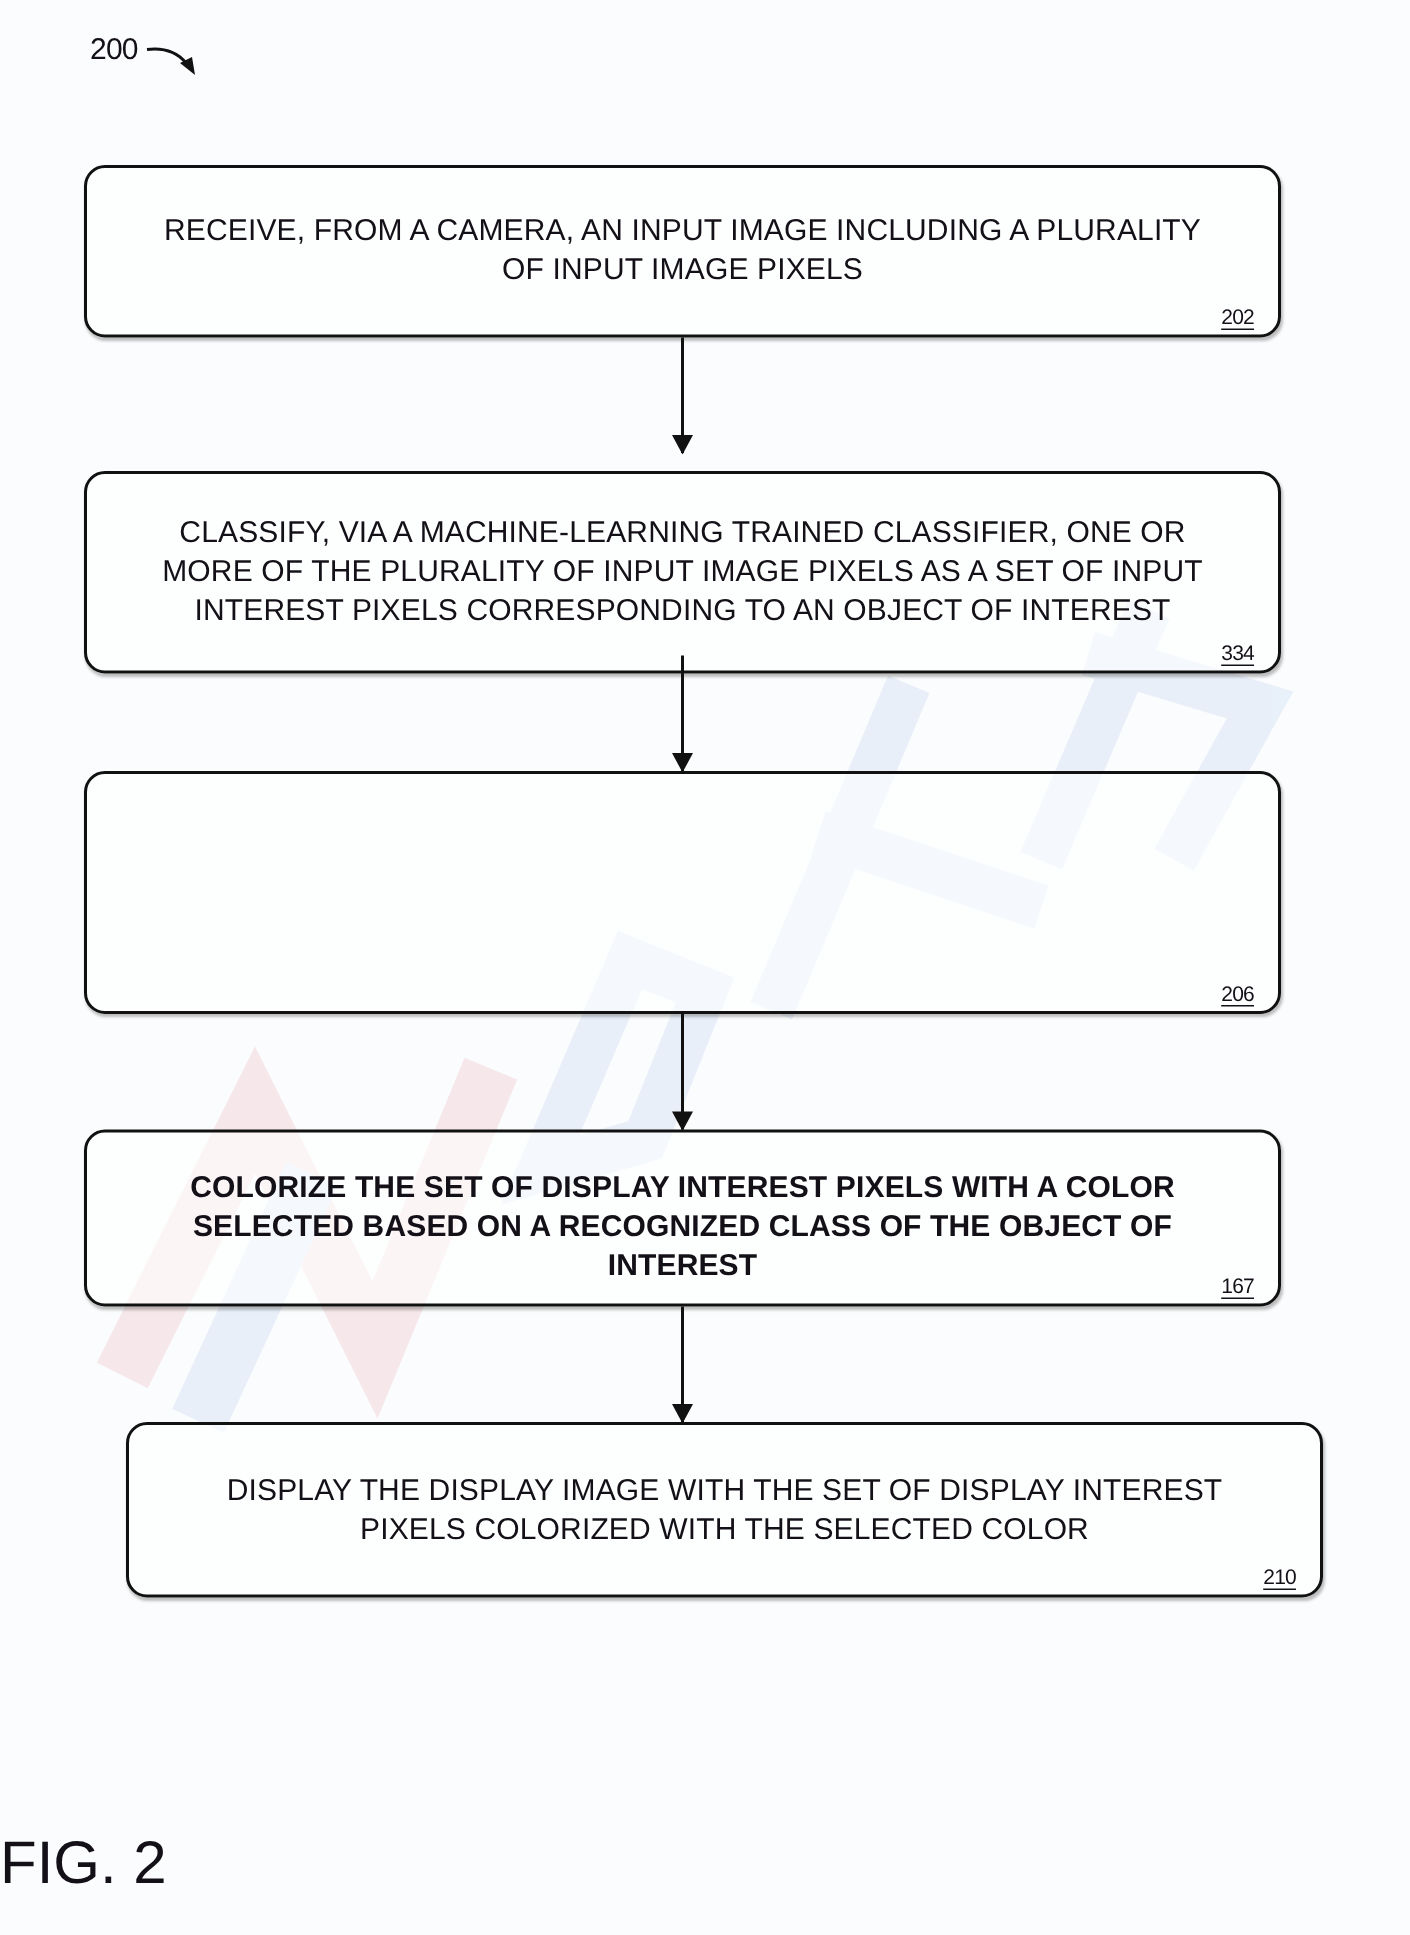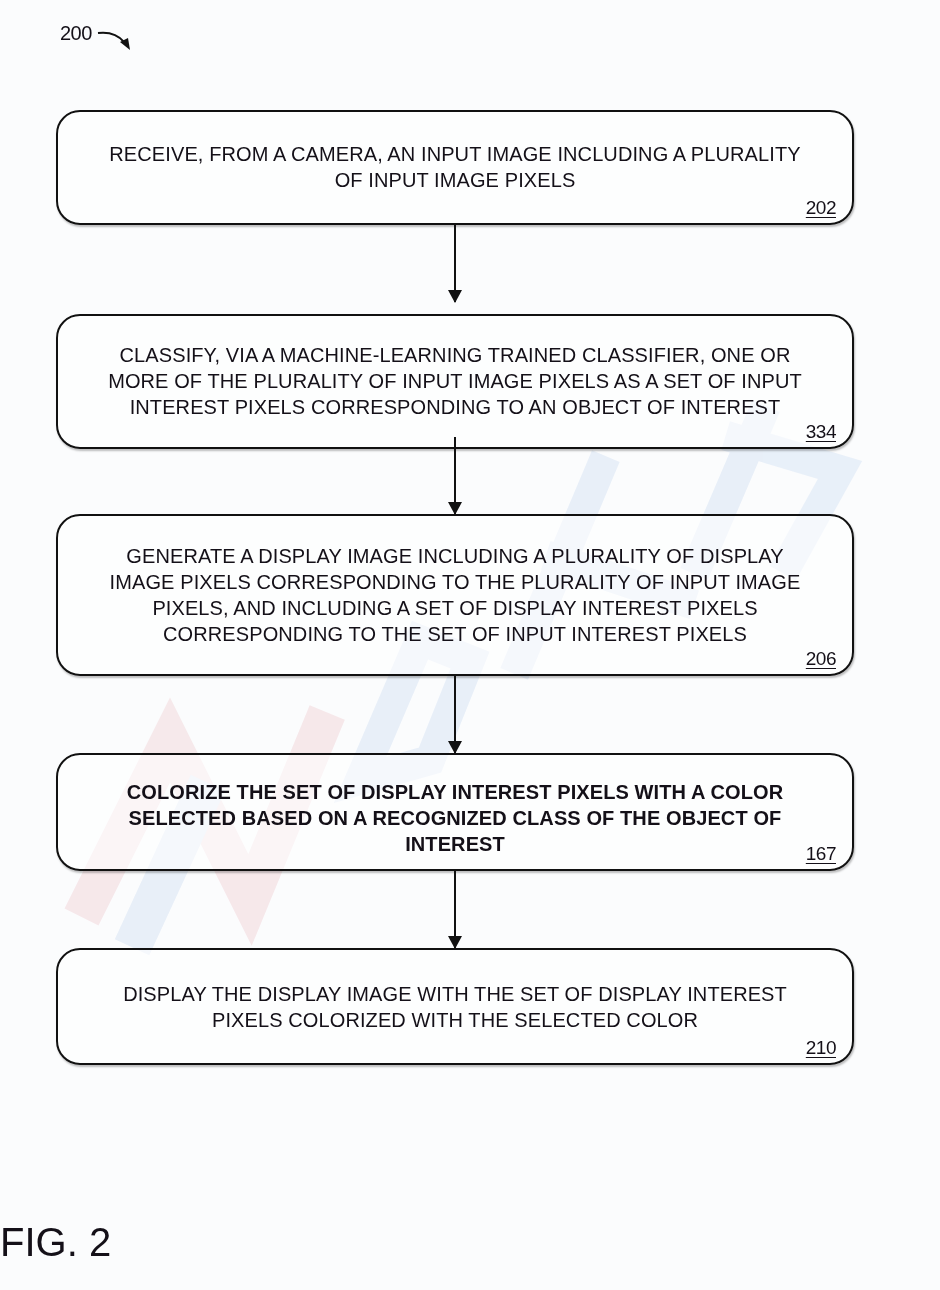--- a/index.html
+++ b/index.html
@@ -35,41 +35,41 @@
       position: absolute;
       left: 97px;
       top: 26px;
       z-index: 2;
     }
     .flow-box {
       position: absolute;
       left: 56px;
       width: 798px;
       border: 2.5px solid #111;
-      border-radius: 24px;
+      border-radius: 14px;
       box-sizing: border-box;
       background: rgba(255,255,255,0.55);
       z-index: 2;
       box-shadow: 1px 2px 2px rgba(0,0,0,0.25);
     }
     .box-text {
       position: absolute;
       left: 14px;
       right: 14px;
       text-align: center;
       font-size: 20px;
       line-height: 26px;
       letter-spacing: 0.1px;
       white-space: pre-line;
     }
     .step-num {
       position: absolute;
       right: 16px;
       bottom: 4px;
-      font-size: 19px;
+      font-size: 14px;
       text-decoration: underline;
       text-underline-offset: 3px;
       letter-spacing: -0.5px;
     }
     .connector {
       position: absolute;
       left: 454px;
       width: 2px;
       background: #111;
       z-index: 2;
@@ -126,41 +126,37 @@
 MORE OF THE PLURALITY OF INPUT IMAGE PIXELS AS A SET OF INPUT
 INTEREST PIXELS CORRESPONDING TO AN OBJECT OF INTEREST</div>
   <div class="step-num">334</div>
 </div>
 
 <div class="connector" style="top:437px;height:77px;">
   <div class="arrowhead"></div>
 </div>
 
 <div class="flow-box" style="top:514px;height:162px;">
-  <div class="box-text" style="top:27px;">GENERATE A DISPLAY IMAGE INCLUDING A PLURALITY OF DISPLAY
-IMAGE PIXELS CORRESPONDING TO THE PLURALITY OF INPUT IMAGE
-PIXELS, AND INCLUDING A SET OF DISPLAY INTEREST PIXELS
-CORRESPONDING TO THE SET OF INPUT INTEREST PIXELS</div>
   <div class="step-num">206</div>
 </div>
 
 <div class="connector" style="top:676px;height:77px;">
   <div class="arrowhead"></div>
 </div>
 
 <div class="flow-box" style="top:753px;height:118px;">
   <div class="box-text" style="top:24px;font-weight:bold;">COLORIZE THE SET OF DISPLAY INTEREST PIXELS WITH A COLOR
 SELECTED BASED ON A RECOGNIZED CLASS OF THE OBJECT OF
 INTEREST</div>
   <div class="step-num">167</div>
 </div>
 
 <div class="connector" style="top:871px;height:77px;">
   <div class="arrowhead"></div>
 </div>
 
-<div class="flow-box" style="top:948px;height:117px;">
+<div class="flow-box" style="top:948px;height:117px;margin-left:28px;">
   <div class="box-text" style="top:31px;">DISPLAY THE DISPLAY IMAGE WITH THE SET OF DISPLAY INTEREST
 PIXELS COLORIZED WITH THE SELECTED COLOR</div>
   <div class="step-num">210</div>
 </div>
 
 <div class="fig-label">FIG. 2</div>
 
 </body></html>

